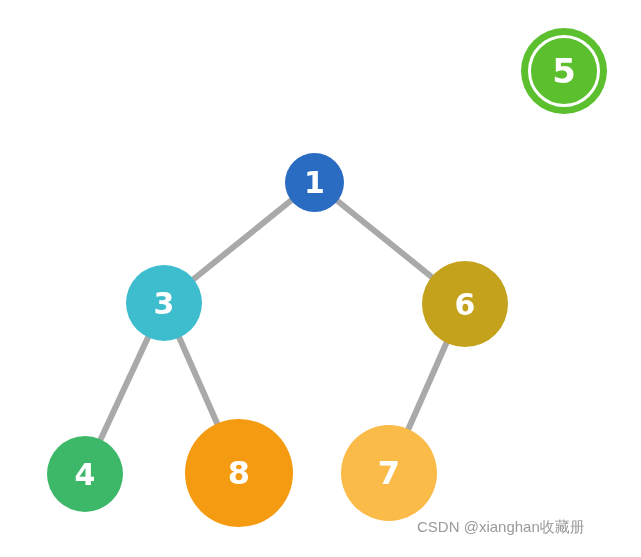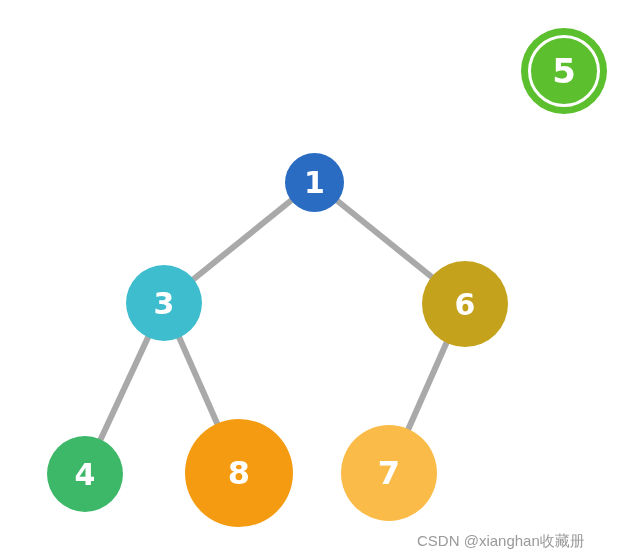--- a/index.html
+++ b/index.html
@@ -2,21 +2,21 @@
 <html><head>
 <meta charset="utf-8">
 <style>
   html, body { margin: 0; padding: 0; background: #ffffff; }
   body { width: 641px; height: 557px; position: relative; overflow: hidden;
          font-family: "DejaVu Sans", sans-serif; }
   svg { position: absolute; left: 0; top: 0; }
   .node { position: absolute; border-radius: 50%; display: flex; align-items: center;
           justify-content: center; color: #fff; font-family: "DejaVu Sans", sans-serif;
           font-weight: bold; }
-  .watermark { position: absolute; left: 417px; top: 532px; font-family: "Liberation Sans", sans-serif;
+  .watermark { position: absolute; left: 417px; top: 518px; font-family: "Liberation Sans", sans-serif;
                font-size: 15px; color: #9a9a9a; white-space: nowrap; }
 </style>
 </head>
 <body>
 
 <svg width="641" height="557">
   <line x1="314" y1="182" x2="164" y2="303" stroke="#a9a9a9" stroke-width="6"></line>
   <line x1="314" y1="182" x2="464" y2="303" stroke="#a9a9a9" stroke-width="6"></line>
   <line x1="164" y1="303" x2="85" y2="473" stroke="#a9a9a9" stroke-width="6"></line>
   <line x1="164" y1="303" x2="239" y2="473" stroke="#a9a9a9" stroke-width="6"></line>

